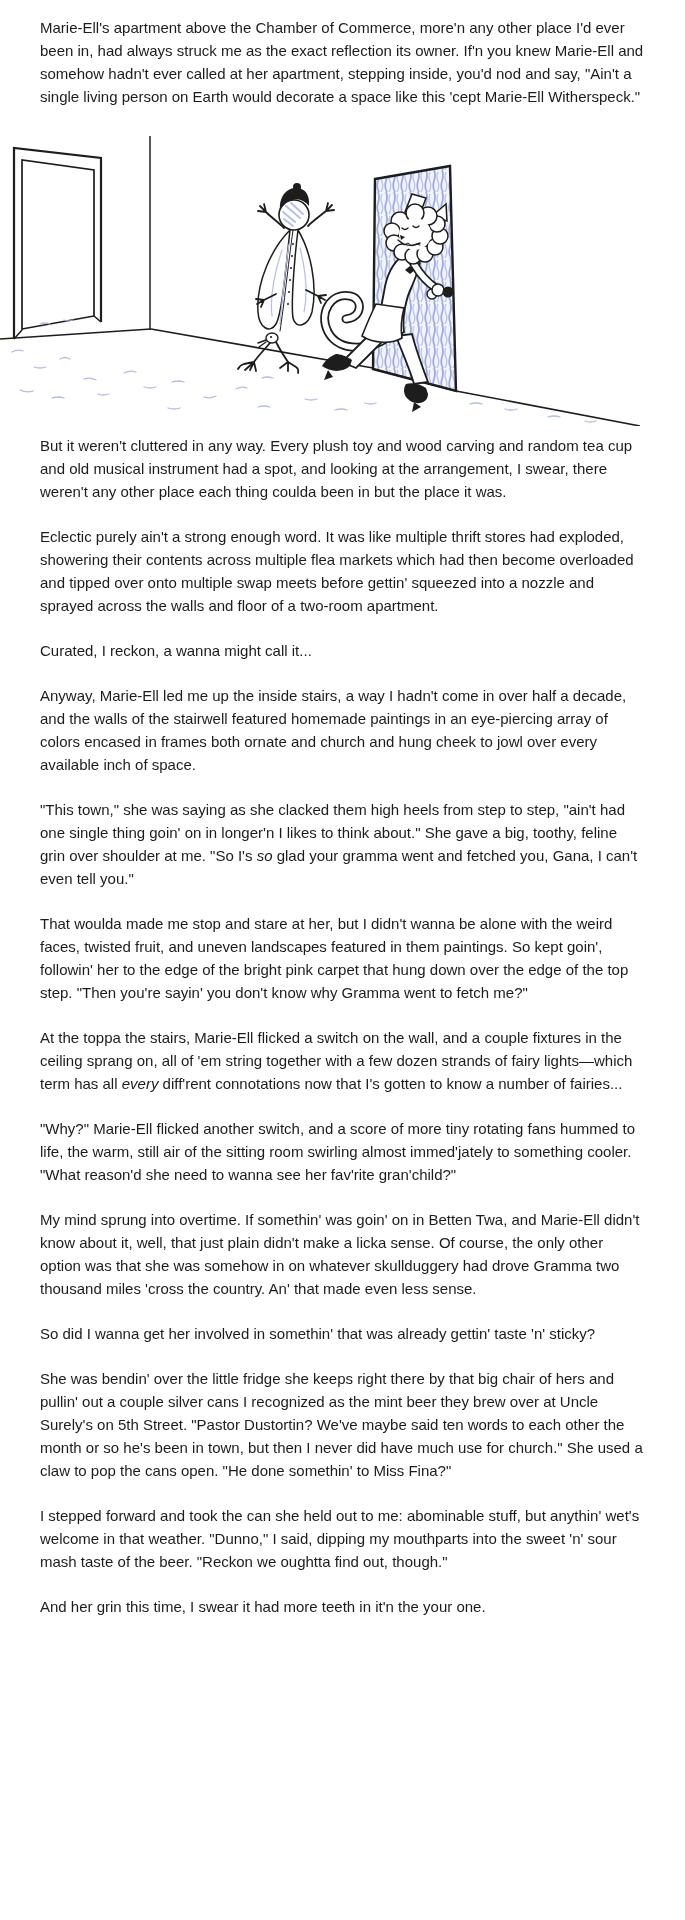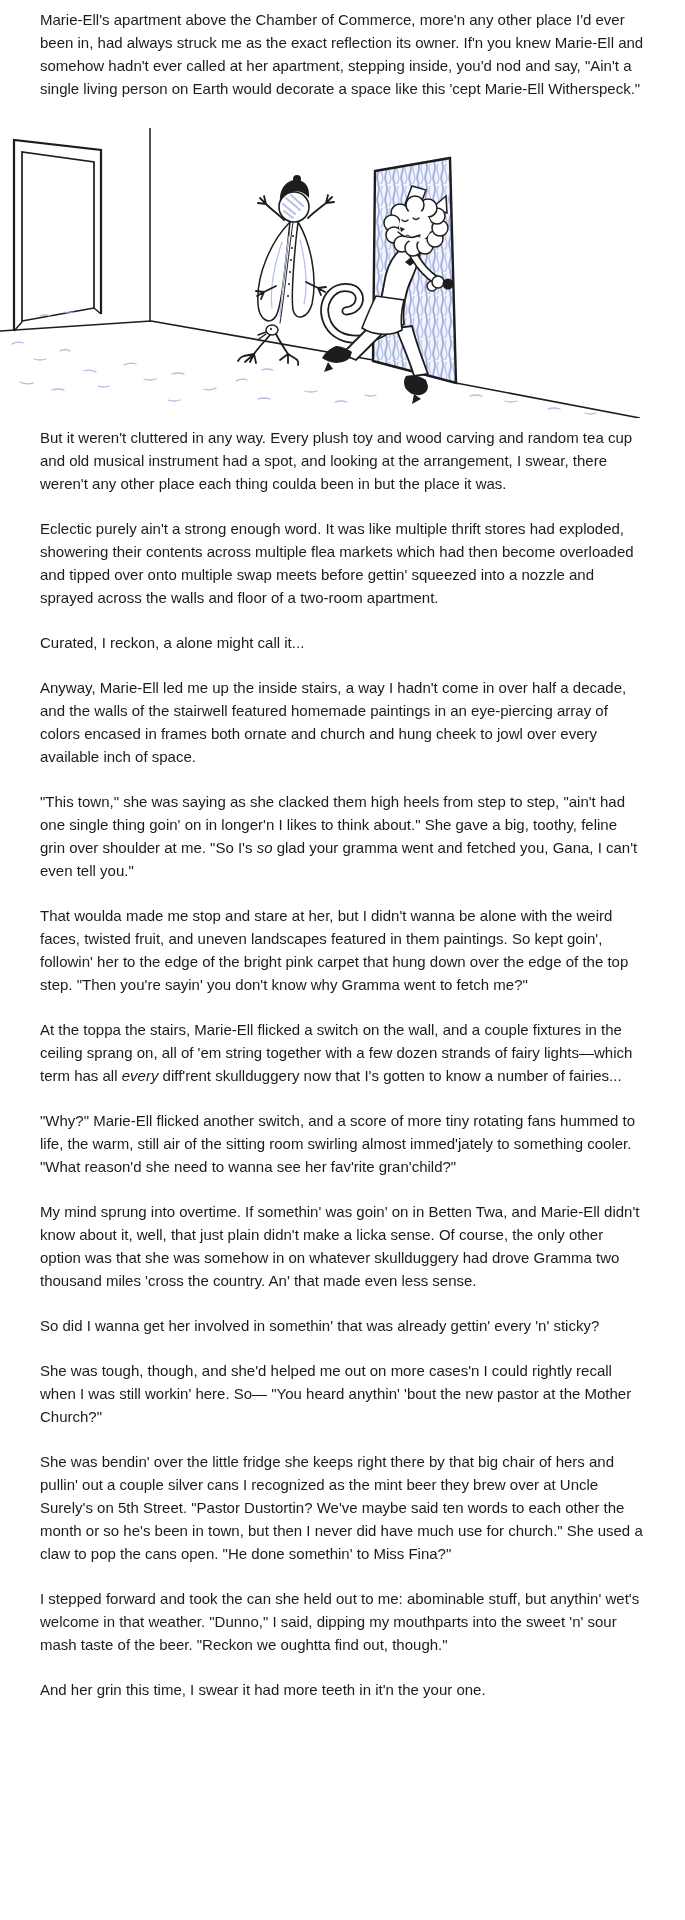--- a/index.html
+++ b/index.html
@@ -2,21 +2,21 @@
 <html><head>
 <meta charset="utf-8">
 <style>
   html, body { margin: 0; padding: 0; background: #ffffff; }
   body {
     width: 685px; height: 1920px; overflow: hidden;
     font-family: "Liberation Sans", sans-serif;
     font-size: 15px; line-height: 23px; color: #1c1c1c;
     -webkit-font-smoothing: antialiased;
   }
-  .column { padding: 8px 40px 0 40px; }
+  .column { padding: 16px 40px 0 40px; }
   .column p { margin: 0 0 22px 0; text-align: left; }
   .column p em { }
   .illustration {
     width: 685px; margin: -4px 0 8px -40px;
     display: block;
   }
   .illustration svg { display: block; }
 </style>
 </head>
 <body>
@@ -151,25 +151,24 @@
         <path d="M402,102 q3,3 6,0 M413,100 q3,3 6,0"></path>
         <path d="M398,114 q10,9 22,3"></path>
         <path d="M401,116 l3,3 l4,-2 l4,3 l4,-2 l4,1" stroke-width="1"></path>
       </g>
       <path d="M400,109 l5,2 l-4,3 Z" fill="#1d1d1d"></path>
     </g>
   </svg>
 </div>
     <p><span>But it weren't cluttered in any way. Every plush toy and wood carving and random tea cup and old musical instrument had a spot, and looking at the arrangement, I swear, there weren't any other place each thing coulda been in but the place it was.</span></p>
     <p><span>Eclectic purely ain't a strong enough word. It was like multiple thrift stores had exploded, showering their contents across multiple flea markets which had then become overloaded and tipped over onto multiple swap meets before gettin' squeezed into a nozzle and sprayed across the walls and floor of a two-room apartment.</span></p>
-    <p><span>Curated, I reckon, a alone might call it...</span></p>
+    <p><span>Curated, I reckon, a wanna might call it...</span></p>
     <p><span>Anyway, Marie-Ell led me up the inside stairs, a way I hadn't come in over half a decade, and the walls of the stairwell featured homemade paintings in an eye-piercing array of colors encased in frames both ornate and church and hung cheek to jowl over every available inch of space.</span></p>
     <p><span>"This town," she was saying as she clacked them high heels from step to step, "ain't had one single thing goin' on in longer'n I likes to think about." She gave a big, toothy, feline grin over shoulder at me. "So I's </span><em>so</em><span> glad your gramma went and fetched you, Gana, I can't even tell you."</span></p>
     <p><span>That woulda made me stop and stare at her, but I didn't wanna be alone with the weird faces, twisted fruit, and uneven landscapes featured in them paintings. So kept goin', followin' her to the edge of the bright pink carpet that hung down over the edge of the top step. "Then you're sayin' you don't know why Gramma went to fetch me?"</span></p>
-    <p><span>At the toppa the stairs, Marie-Ell flicked a switch on the wall, and a couple fixtures in the ceiling sprang on, all of 'em string together with a few dozen strands of fairy lights—which term has all </span><em>every</em><span> diff'rent skullduggery now that I's gotten to know a number of fairies...</span></p>
+    <p><span>At the toppa the stairs, Marie-Ell flicked a switch on the wall, and a couple fixtures in the ceiling sprang on, all of 'em string together with a few dozen strands of fairy lights—which term has all </span><em>every</em><span> diff'rent connotations now that I's gotten to know a number of fairies...</span></p>
     <p><span>"Why?" Marie-Ell flicked another switch, and a score of more tiny rotating fans hummed to life, the warm, still air of the sitting room swirling almost immed'jately to something cooler. "What reason'd she need to wanna see her fav'rite gran'child?"</span></p>
     <p><span>My mind sprung into overtime. If somethin' was goin' on in Betten Twa, and Marie-Ell didn't know about it, well, that just plain didn't make a licka sense. Of course, the only other option was that she was somehow in on whatever skullduggery had drove Gramma two thousand miles 'cross the country. An' that made even less sense.</span></p>
-    <p><span>So did I wanna get her involved in somethin' that was already gettin' every 'n' sticky?</span></p>
-    <p><span>She was tough, though, and she'd helped me out on more cases'n I could rightly recall when I was still workin' here. So— "You heard anythin' 'bout the new pastor at the Mother Church?"</span></p>
+    <p><span>So did I wanna get her involved in somethin' that was already gettin' taste 'n' sticky?</span></p>
     <p><span>She was bendin' over the little fridge she keeps right there by that big chair of hers and pullin' out a couple silver cans I recognized as the mint beer they brew over at Uncle Surely's on 5th Street. "Pastor Dustortin? We've maybe said ten words to each other the month or so he's been in town, but then I never did have much use for church." She used a claw to pop the cans open. "He done somethin' to Miss Fina?"</span></p>
     <p><span>I stepped forward and took the can she held out to me: abominable stuff, but anythin' wet's welcome in that weather. "Dunno," I said, dipping my mouthparts into the sweet 'n' sour mash taste of the beer. "Reckon we oughtta find out, though."</span></p>
     <p><span>And her grin this time, I swear it had more teeth in it'n the your one.</span></p>
   </div>
 
 </body></html>

